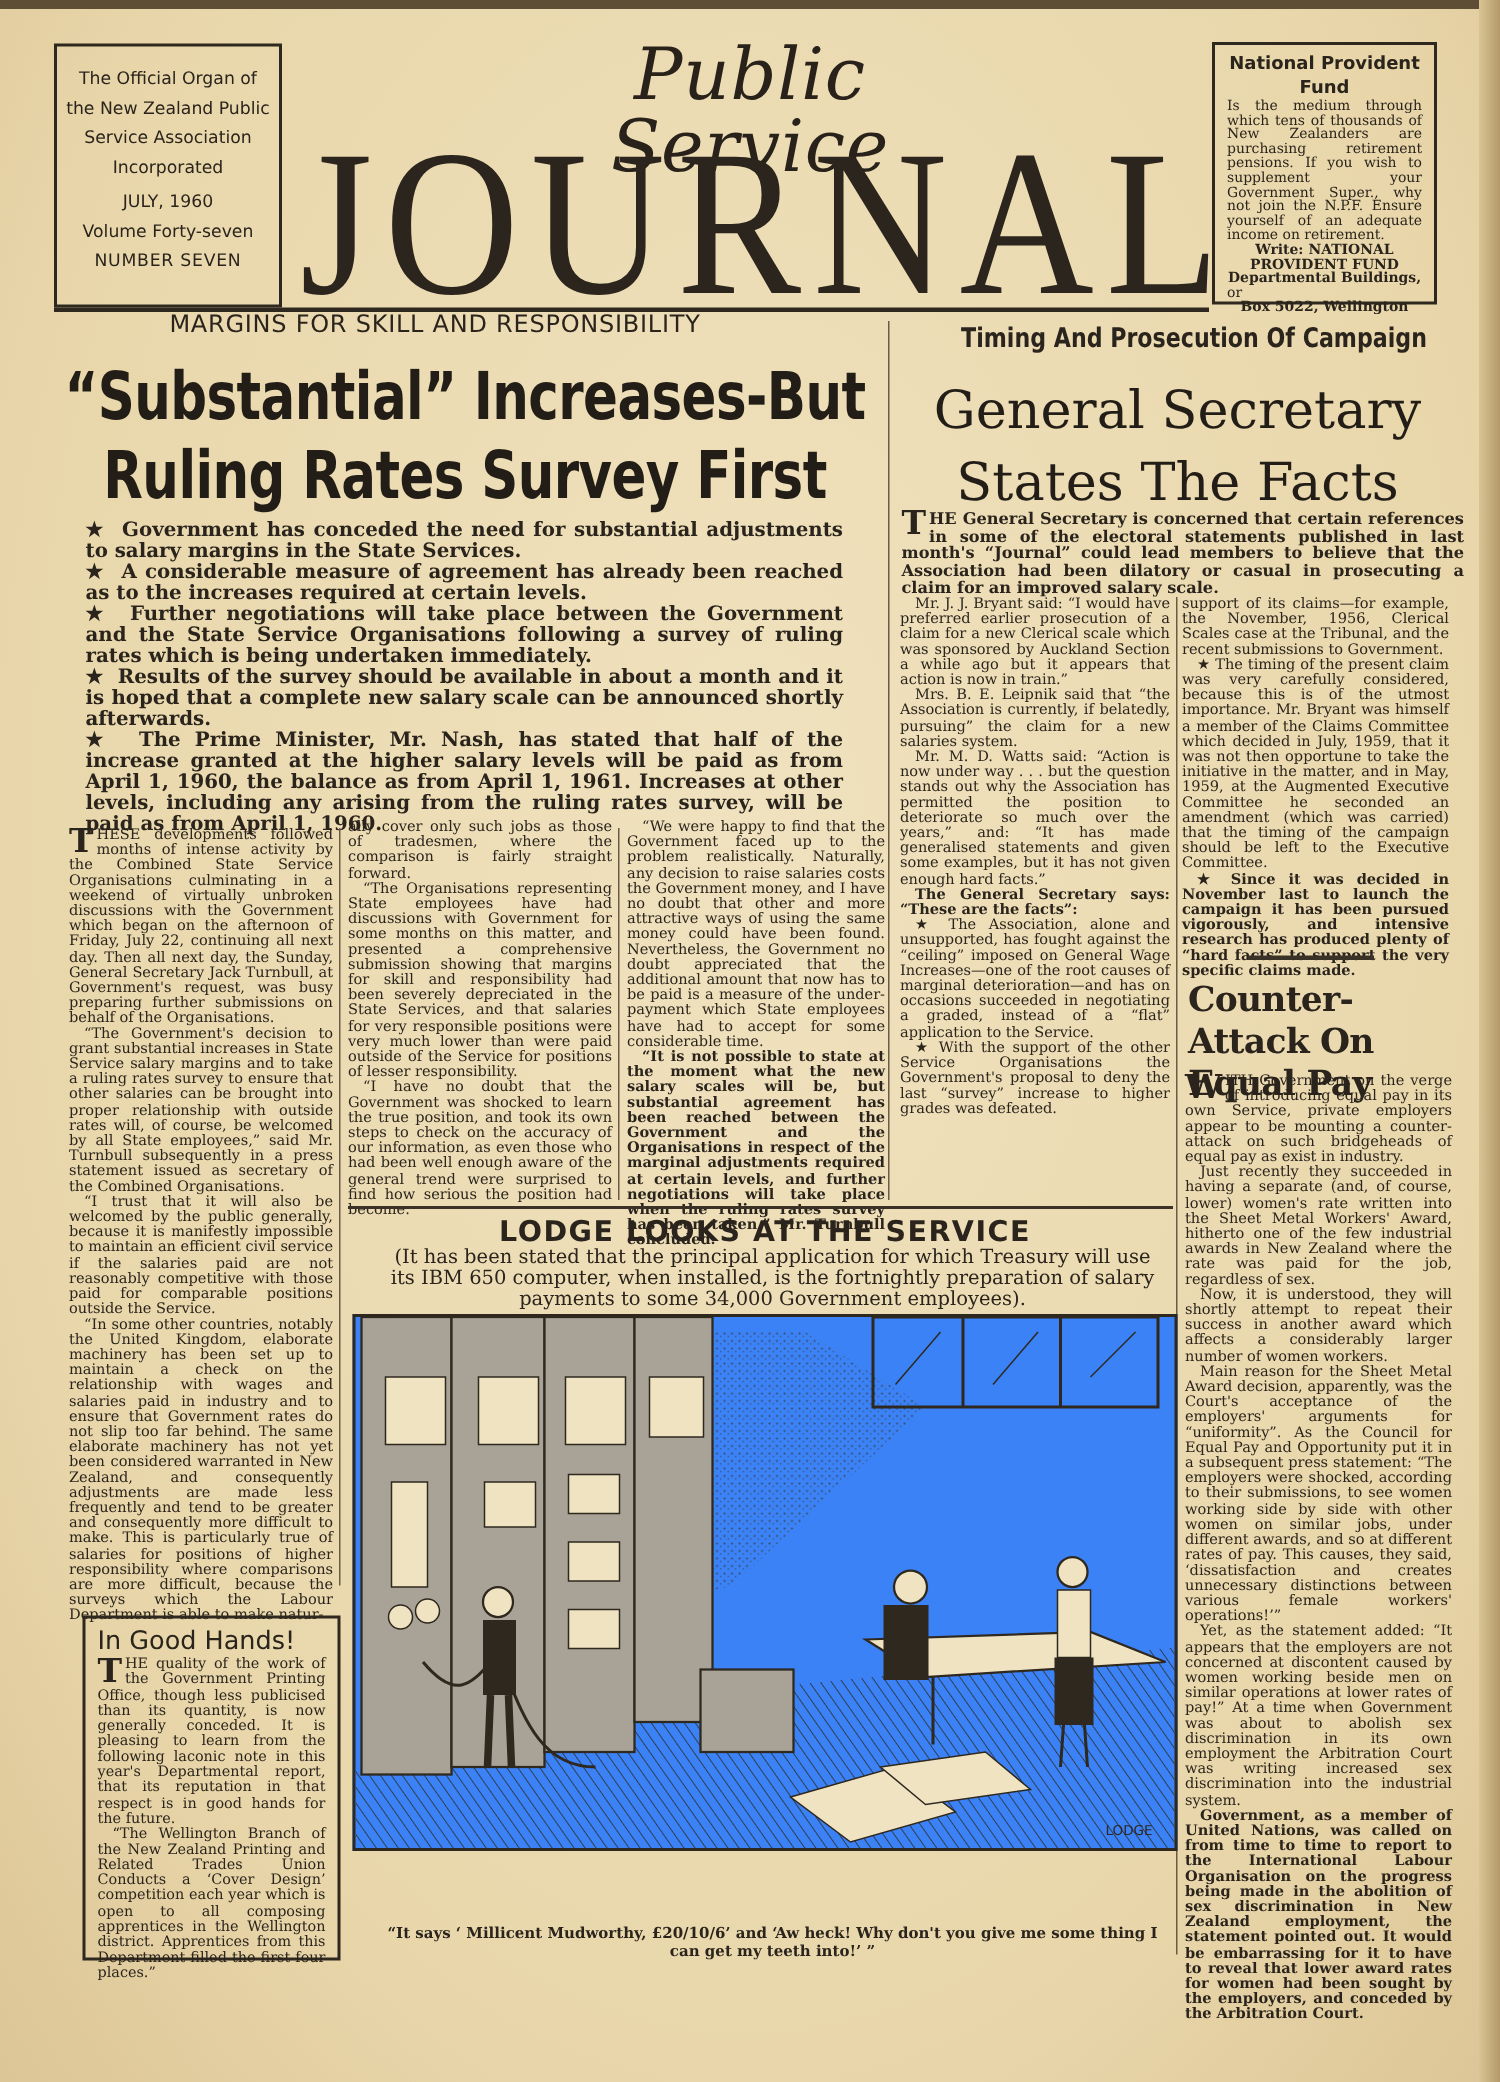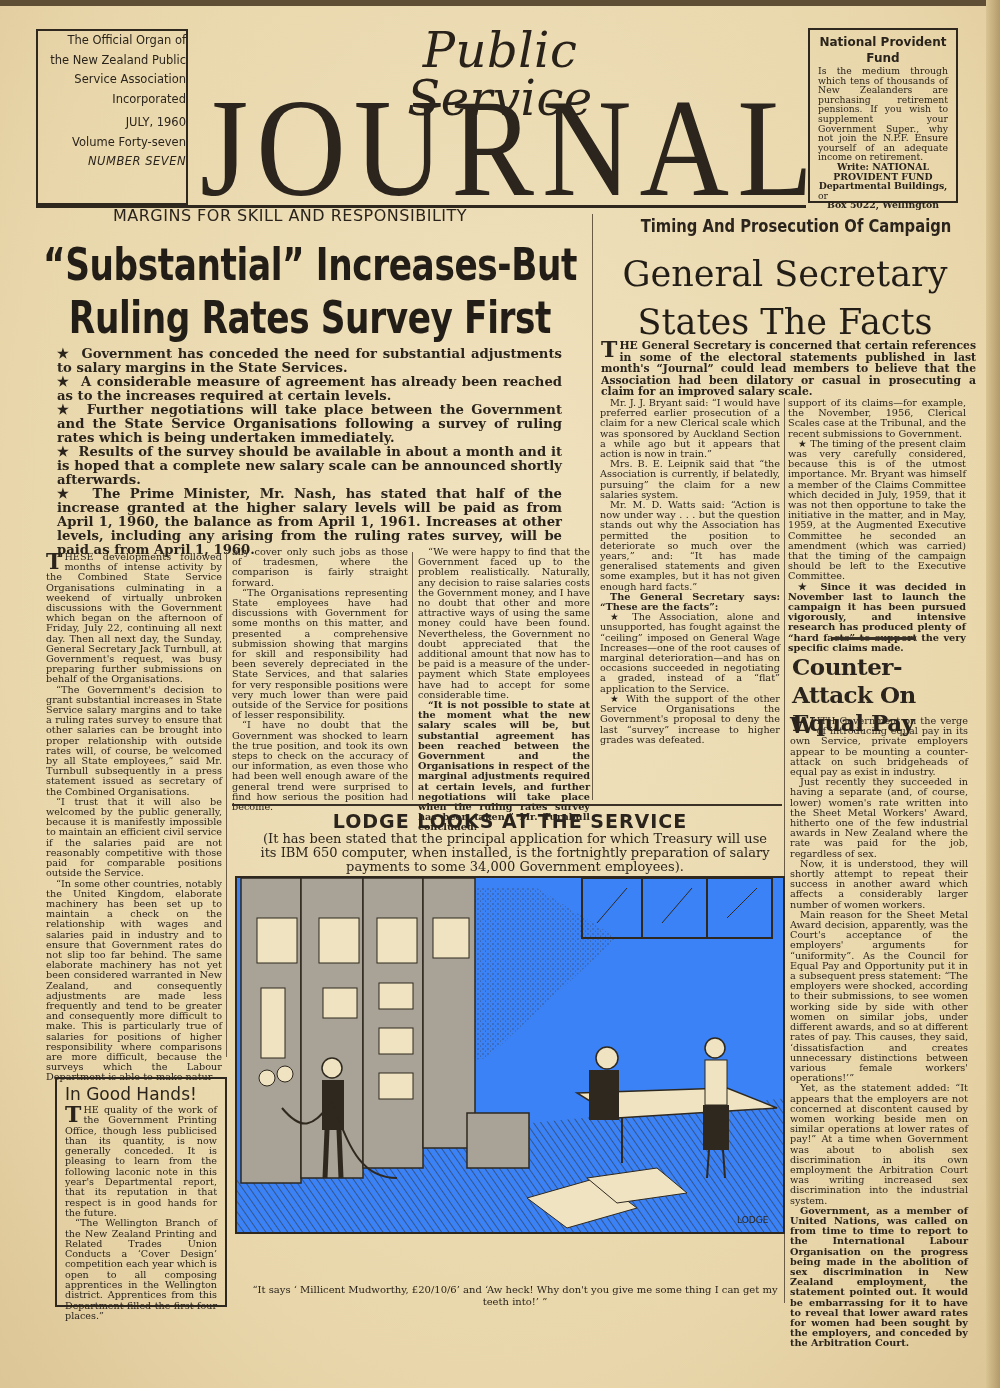--- a/index.html
+++ b/index.html
@@ -11,24 +11,24 @@
     font-family: "DejaVu Serif", serif;
     position: relative;
   }
   .page { position: absolute; left: 0; top: 0; width: 1000px; height: 1388px; }
   .edge-right { position:absolute; right:0; top:0; width:14px; height:1388px; background: linear-gradient(90deg, #d9c494, #b49a6a); }
   .edge-top { position:absolute; left:0; top:0; width:1000px; height:6px; background:#5e4e36; }
 
   
   .masthead-left {
     position:absolute; left:36px; top:29px; width:152px; height:176px;
-    border:2px solid #2e281f; text-align:right;
-    font-family: "DejaVu Sans", sans-serif; font-size:11.5px; line-height:19.5px; padding-top:0;
-  }
-  .masthead-left .issue { font-style: italic; letter-spacing:0.5px; }
+    border:2px solid #2e281f; text-align:center;
+    font-family: "DejaVu Sans", sans-serif; font-size:11.5px; line-height:19.5px; padding-top:12px;
+  }
+  .masthead-left .issue { letter-spacing:0.5px; }
   .masthead-title { position:absolute; left:200px; top:18px; width:600px; height:190px; text-align:center; }
   .masthead-title .top {
     font-family: "DejaVu Serif", serif; font-style: italic; font-size:48px; line-height:48px;
     position:absolute; left:160px; top:8px; width:280px; letter-spacing:0.5px; color:#28221a;
   }
   .masthead-title .big {
     font-family: "Liberation Serif", serif; font-size:124px; line-height:124px; letter-spacing:8px;
     position:absolute; left:0; top:62px; width:600px; color:#2b251d; transform: scaleY(1.12); transform-origin: top;
   }
   .masthead-rule { position:absolute; left:36px; top:205px; width:770px; height:3px; background:#2e281f; }
@@ -99,21 +99,21 @@
   .lodge-intro {
     position:absolute; left:255px; top:832px; width:520px; text-align:center;
     font-size:13px; line-height:14px;
   }
   .cartoon {
     position:absolute; left:235px; top:876px; width:550px; height:358px;
     border:2px solid #2e281f; background:#3b82f6; overflow:hidden;
   }
   .cartoon-caption {
     position:absolute; left:250px; top:1284px; width:530px; text-align:center;
-    font-weight:normal; font-size:10px; line-height:11.5px;
+    font-weight:bold; font-size:10px; line-height:11.5px;
   }
 </style>
 </head>
 <body>
 
 <div class="page">
   <div class="edge-top"></div>
   <div class="edge-right"></div>
 
   <div class="masthead-left">

